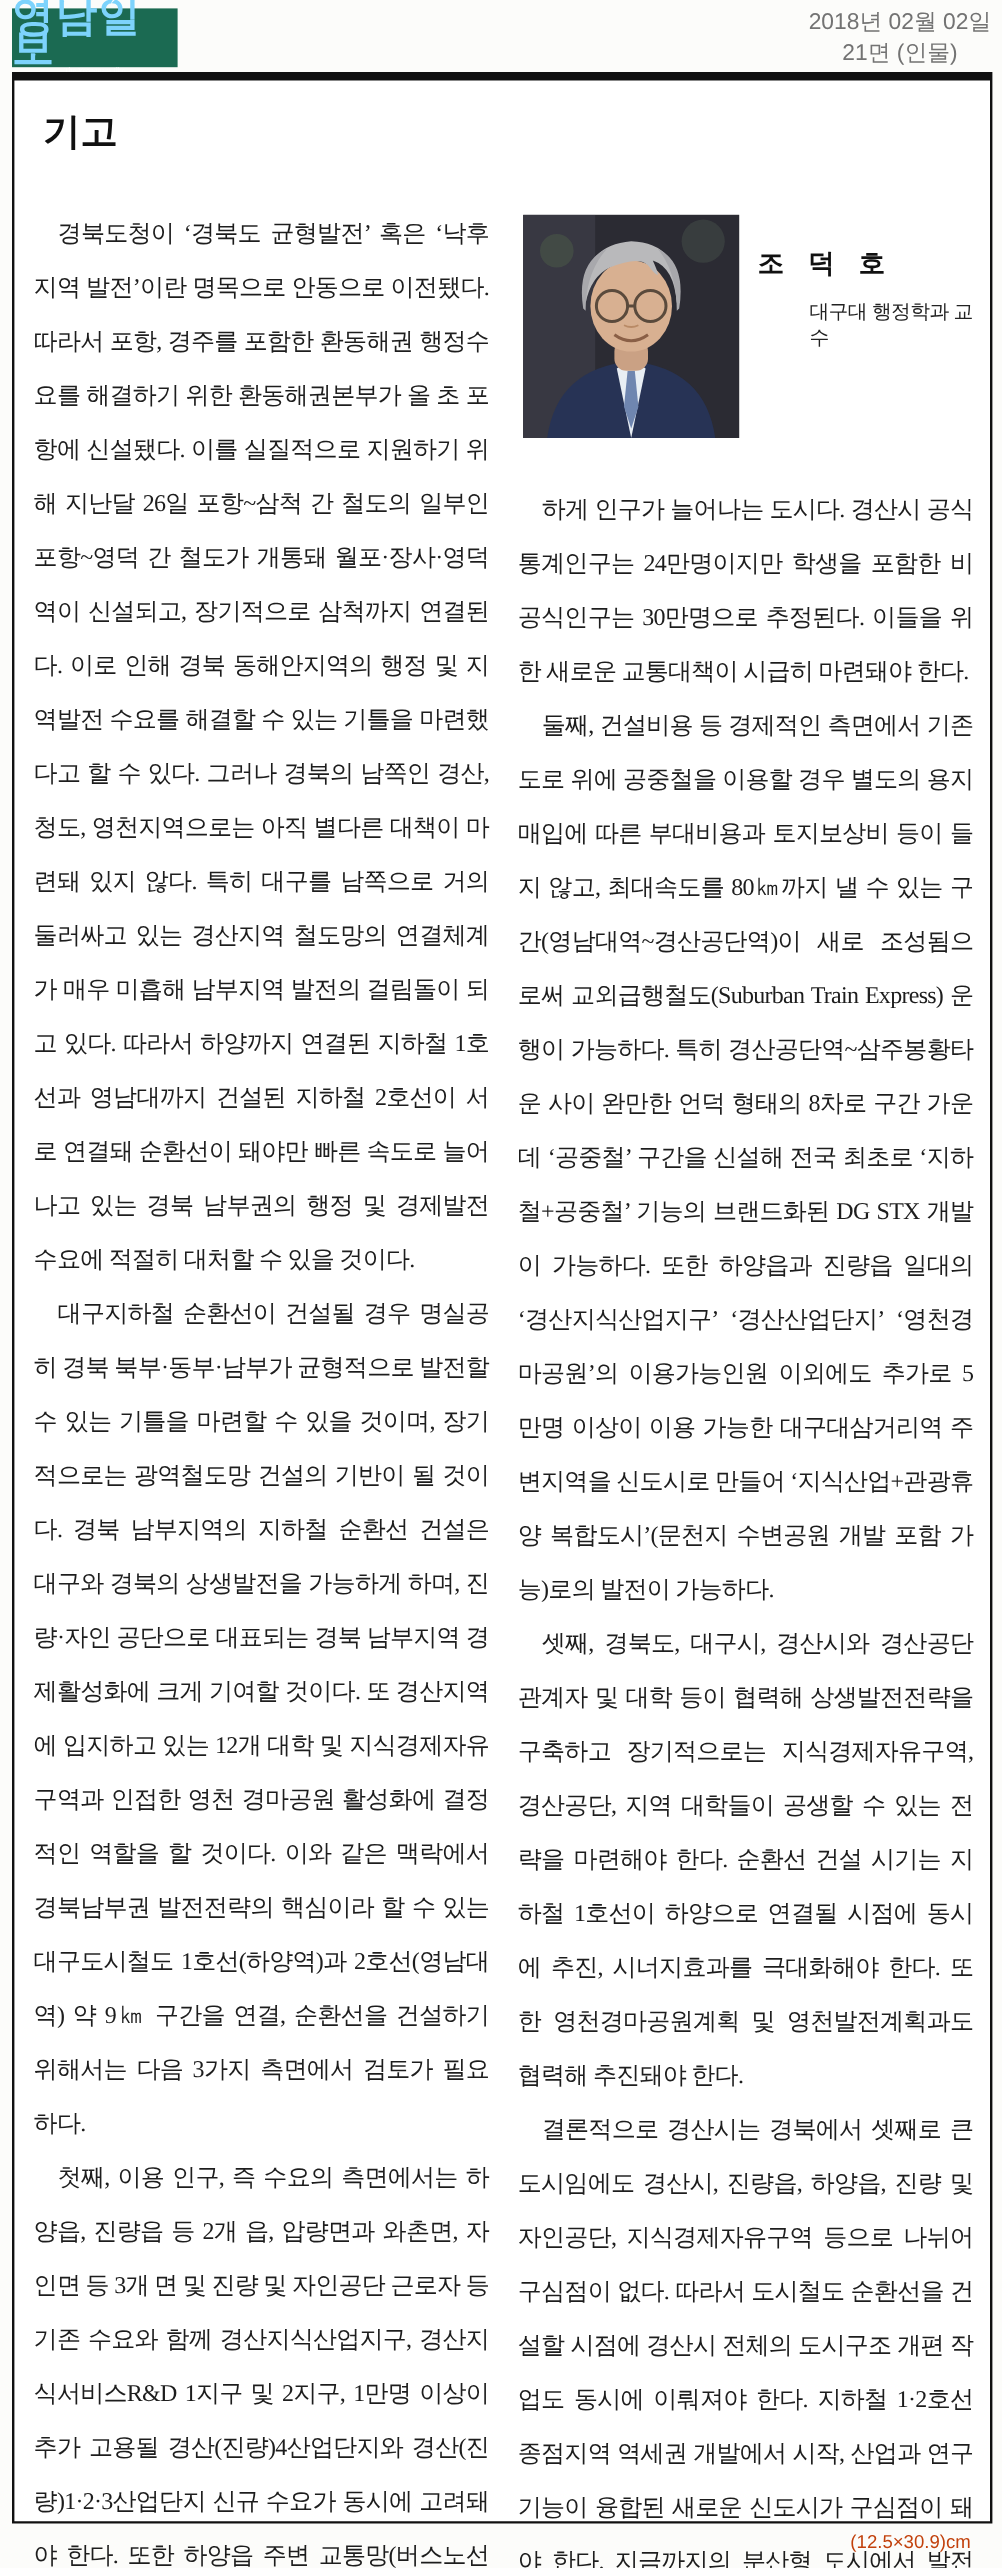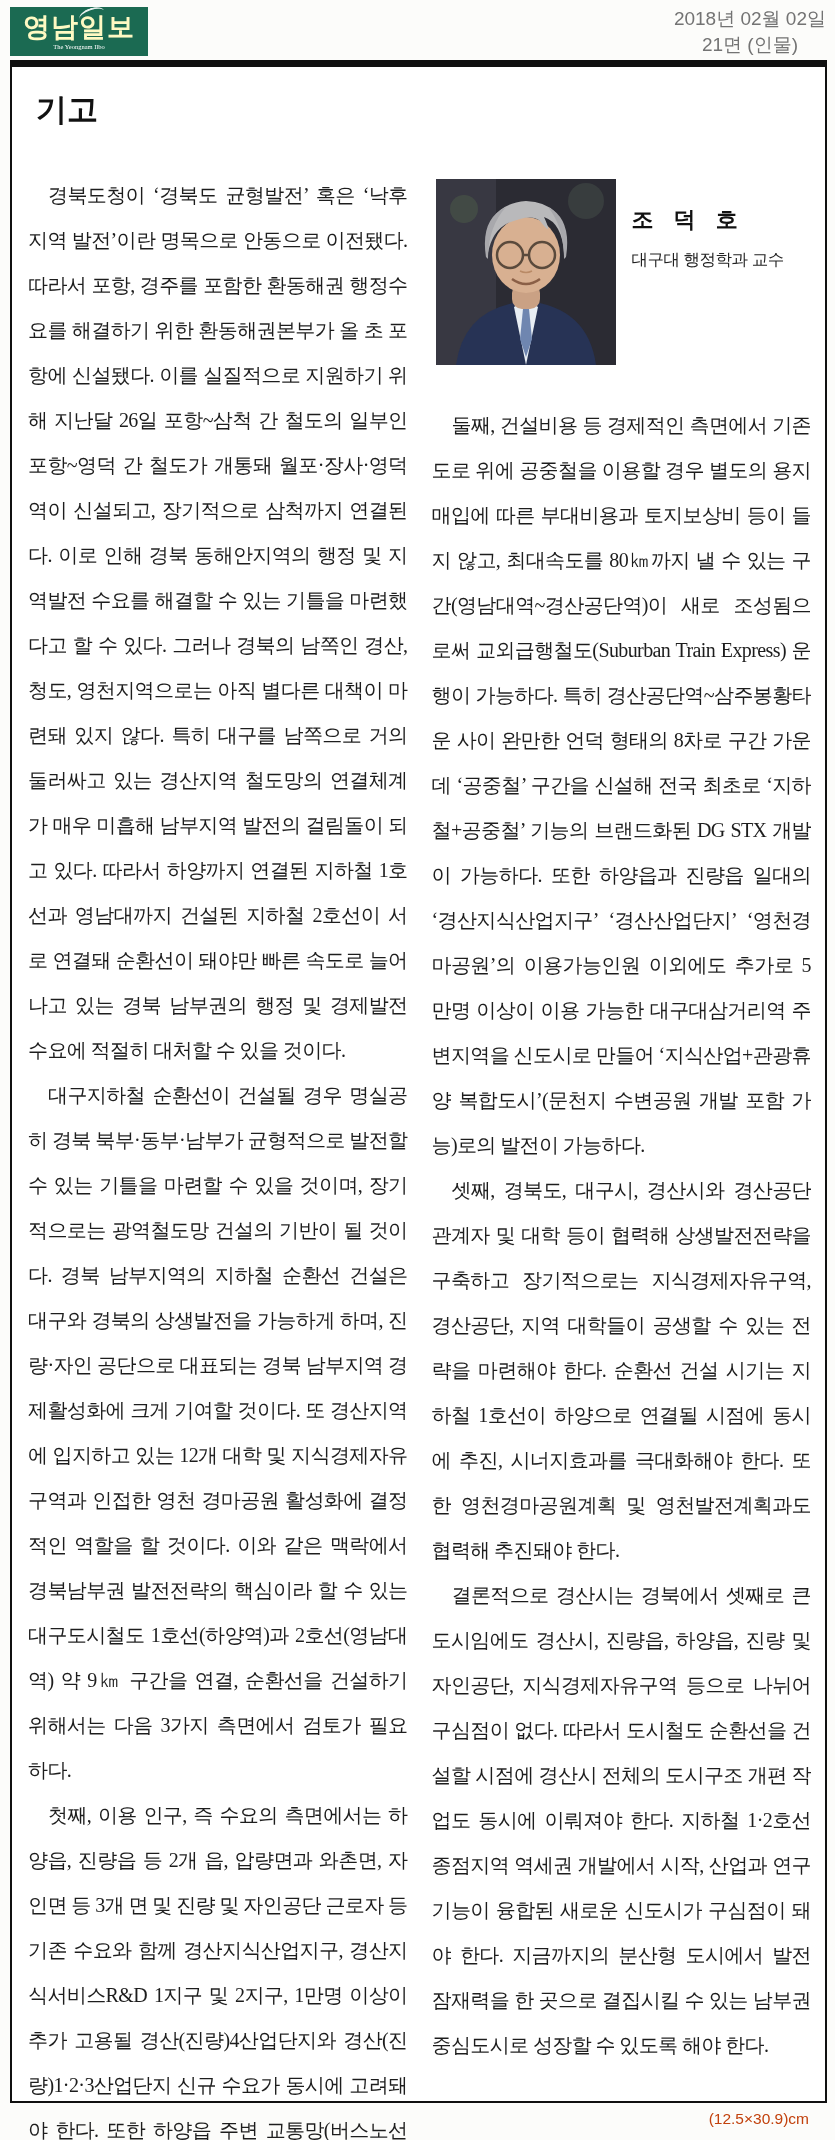--- a/index.html
+++ b/index.html
@@ -14,21 +14,21 @@
   }
   
   .masthead { position:absolute; top:0; left:0; width:835px; height:62px; }
   .logo-box {
     position:absolute; left:10px; top:7px;
     width:138px; height:49px;
     background:#1b6a52;
     display:flex; flex-direction:column; align-items:center; justify-content:center;
   }
   .logo-main {
-    color:#fef9c3; font-weight:bold; font-size:27px; line-height:27px;
+    color:#7dd3fc; font-weight:bold; font-size:35px; line-height:27px;
     font-family:"Liberation Sans","DejaVu Sans",sans-serif;
     letter-spacing:1px; position:relative;
   }
   .logo-swoosh {
     position:absolute; top:-6px; right:30px; width:26px; height:14px;
     border-top:2px solid #ffffff; border-radius:50%;
     transform:rotate(-18deg); opacity:.9;
   }
   .logo-sub {
     color:#ffffff; font-size:6.5px; margin-top:2px;
@@ -88,20 +88,21 @@
   }
   .author-info { padding-top:26px; }
   .author-name {
     font-family:"Liberation Sans","DejaVu Sans",sans-serif;
     font-weight:bold; font-size:22px; letter-spacing:7px; color:#111;
   }
   .author-title {
     margin-top:14px; font-size:16.5px; color:#222;
     font-family:"Liberation Sans","DejaVu Sans",sans-serif;
     letter-spacing:-0.5px;
+    margin-left:43px;
   }
   
   .size-note {
     position:absolute; right:26px; top:2110px;
     font-size:15.5px; color:#c2410c;
     font-family:"Liberation Sans","DejaVu Sans",sans-serif;
   }
 </style>
 </head>
 <body>
@@ -162,20 +163,21 @@
             <path d="M76 100 Q90 110 104 100" fill="none" stroke="#8a5f46" stroke-width="2.5"></path>
             <path d="M84 92 Q90 95 96 92" fill="none" stroke="#b98a66" stroke-width="1.5"></path>
           </svg>
         </div>
         <div class="author-info">
           <div class="author-name">조 덕 호</div>
           <div class="author-title">대구대 행정학과 교수</div>
         </div>
       </div>
 
+      <p>하게 인구가 늘어나는 도시다. 경산시 공식통계인구는 24만명이지만 학생을 포함한 비공식인구는 30만명으로 추정된다. 이들을 위한 새로운 교통대책이 시급히 마련돼야 한다.</p>
       <p>둘째, 건설비용 등 경제적인 측면에서 기존도로 위에 공중철을 이용할 경우 별도의 용지매입에 따른 부대비용과 토지보상비 등이 들지 않고, 최대속도를 80㎞까지 낼 수 있는 구간(영남대역~경산공단역)이 새로 조성됨으로써 교외급행철도(Suburban Train Express) 운행이 가능하다. 특히 경산공단역~삼주봉황타운 사이 완만한 언덕 형태의 8차로 구간 가운데 ‘공중철’ 구간을 신설해 전국 최초로 ‘지하철+공중철’ 기능의 브랜드화된 DG STX 개발이 가능하다. 또한 하양읍과 진량읍 일대의 ‘경산지식산업지구’ ‘경산산업단지’ ‘영천경마공원’의 이용가능인원 이외에도 추가로 5만명 이상이 이용 가능한 대구대삼거리역 주변지역을 신도시로 만들어 ‘지식산업+관광휴양 복합도시’(문천지 수변공원 개발 포함 가능)로의 발전이 가능하다.</p>
       <p>셋째, 경북도, 대구시, 경산시와 경산공단 관계자 및 대학 등이 협력해 상생발전전략을 구축하고 장기적으로는 지식경제자유구역, 경산공단, 지역 대학들이 공생할 수 있는 전략을 마련해야 한다. 순환선 건설 시기는 지하철 1호선이 하양으로 연결될 시점에 동시에 추진, 시너지효과를 극대화해야 한다. 또한 영천경마공원계획 및 영천발전계획과도 협력해 추진돼야 한다.</p>
       <p>결론적으로 경산시는 경북에서 셋째로 큰 도시임에도 경산시, 진량읍, 하양읍, 진량 및 자인공단, 지식경제자유구역 등으로 나뉘어 구심점이 없다. 따라서 도시철도 순환선을 건설할 시점에 경산시 전체의 도시구조 개편 작업도 동시에 이뤄져야 한다. 지하철 1·2호선 종점지역 역세권 개발에서 시작, 산업과 연구 기능이 융합된 새로운 신도시가 구심점이 돼야 한다. 지금까지의 분산형 도시에서 발전 잠재력을 한 곳으로 결집시킬 수 있는 남부권 중심도시로 성장할 수 있도록 해야 한다.</p>
     </div>
 
   </div>
 </div>
 
 <div class="size-note">(12.5×30.9)cm</div>
 

